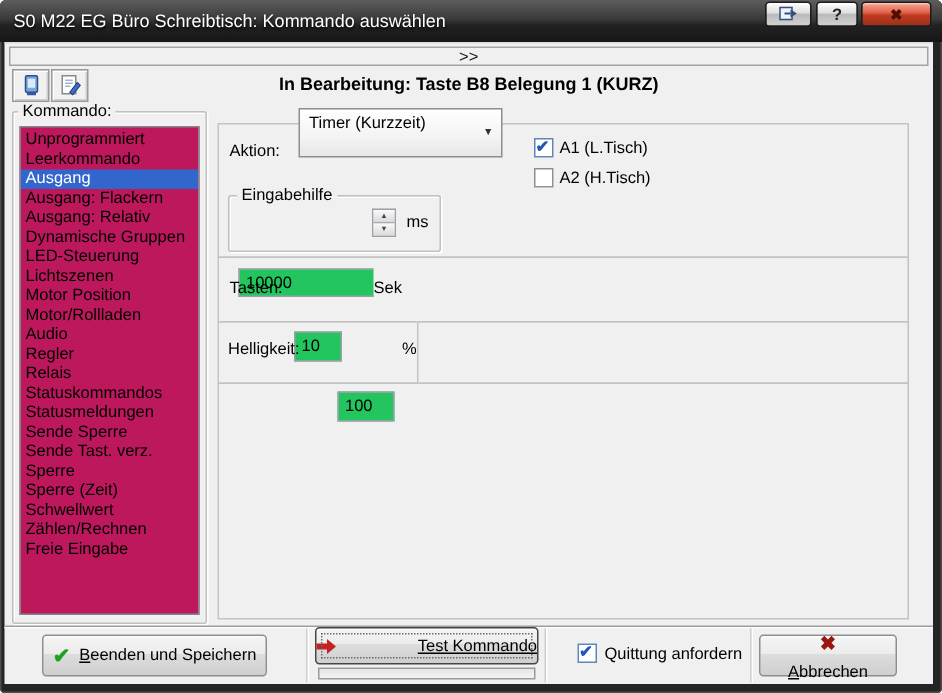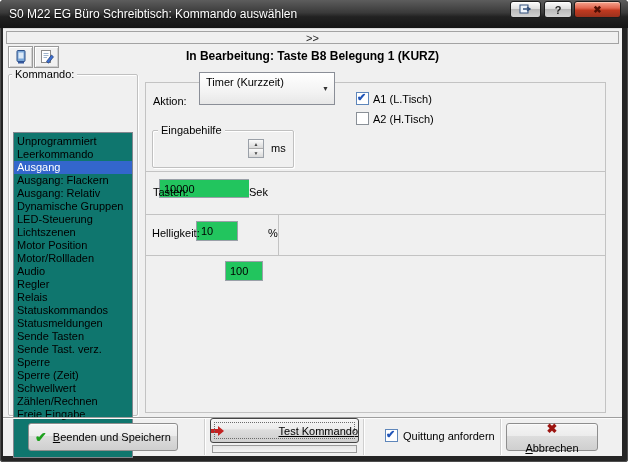--- a/index.html
+++ b/index.html
@@ -86,22 +86,22 @@
   .section.s2 { top:171px; height:44px; }
   .section.s3 { top:214px; height:42px; }
   .section.s3::after {
     content:""; position:absolute; left:132px; top:0; bottom:0;
     border-left:1px solid #c3c3c3;
   }
   .section.s4 { top:255px; height:158px; }
   
   .listbox {
     position:absolute; left:13px; top:84px; width:120px; height:326px;
-    background:#0f766e; border:1px solid #82878f;
-    padding-top:2px; box-sizing:border-box; overflow:hidden;margin-top:48px;
+    background:#be185d; border:1px solid #82878f;
+    padding-top:2px; box-sizing:border-box; overflow:hidden;
   }
   .li { height:13px; line-height:13px; padding-left:3px; white-space:nowrap; font-size:11px; }
   .li.sel { background:var(--selection,#3366cc); color:#fff; }
   
   .lbl { position:absolute; font-size:11px; white-space:nowrap; }
   .combo {
     position:absolute; left:199px; top:72px; width:136px; height:33px;
     border:1px solid #8a8e97; box-sizing:border-box;
     background:linear-gradient(#fff,#f3f3f3 60%,#e7e7e7);
   }
@@ -233,21 +233,21 @@
     <div class="li">Dynamische Gruppen</div>
     <div class="li">LED-Steuerung</div>
     <div class="li">Lichtszenen</div>
     <div class="li">Motor Position</div>
     <div class="li">Motor/Rollladen</div>
     <div class="li">Audio</div>
     <div class="li">Regler</div>
     <div class="li">Relais</div>
     <div class="li">Statuskommandos</div>
     <div class="li">Statusmeldungen</div>
-    <div class="li">Sende Tasten</div>
+    <div class="li">Sende Sperre</div>
     <div class="li">Sende Tast. verz.</div>
     <div class="li">Sperre</div>
     <div class="li">Sperre (Zeit)</div>
     <div class="li">Schwellwert</div>
     <div class="li">Zählen/Rechnen</div>
     <div class="li">Freie Eingabe</div>
   </div>
 
   <div class="section s1"></div>
   <div class="section s2"></div>
@@ -268,21 +268,21 @@
   <div class="groupbox" style="left:152px; top:130px; width:142px; height:38px;"></div>
   <span class="gb-label" style="left:158px; top:124px;">Eingabehilfe</span>
   <input class="tinput" style="left: 159px; top: 139px; width: 90px; height: 19px; border-right: none;" value="10000">
   <div class="spin-btns">
     <div class="up">▲</div>
     <div class="down">▼</div>
   </div>
   <span class="lbl" style="left:271px; top:142px;">ms</span>
 
   <span class="lbl" style="left:153px; top:186px;">Tasten:</span>
-  <input class="tinput" style="left: 196px; top: 181px; width: 42px; height: 20px;" value="10">
+  <input class="tinput" style="left: 196px; top: 181px; width: 32px; height: 20px;" value="10">
   <span class="lbl" style="left:249px; top:186px;">Sek</span>
 
   <span class="lbl" style="left:152px; top:227px;">Helligkeit:</span>
   <input class="tinput" style="left: 225px; top: 221px; width: 38px; height: 20px;" value="100">
   <span class="lbl" style="left:268px; top:227px;">%</span>
 
   <div class="footer-sep"></div>
   <div class="vsep" style="left:204px;"></div>
   <div class="vsep" style="left:363px;"></div>
   <div class="vsep" style="left:500px;"></div>

